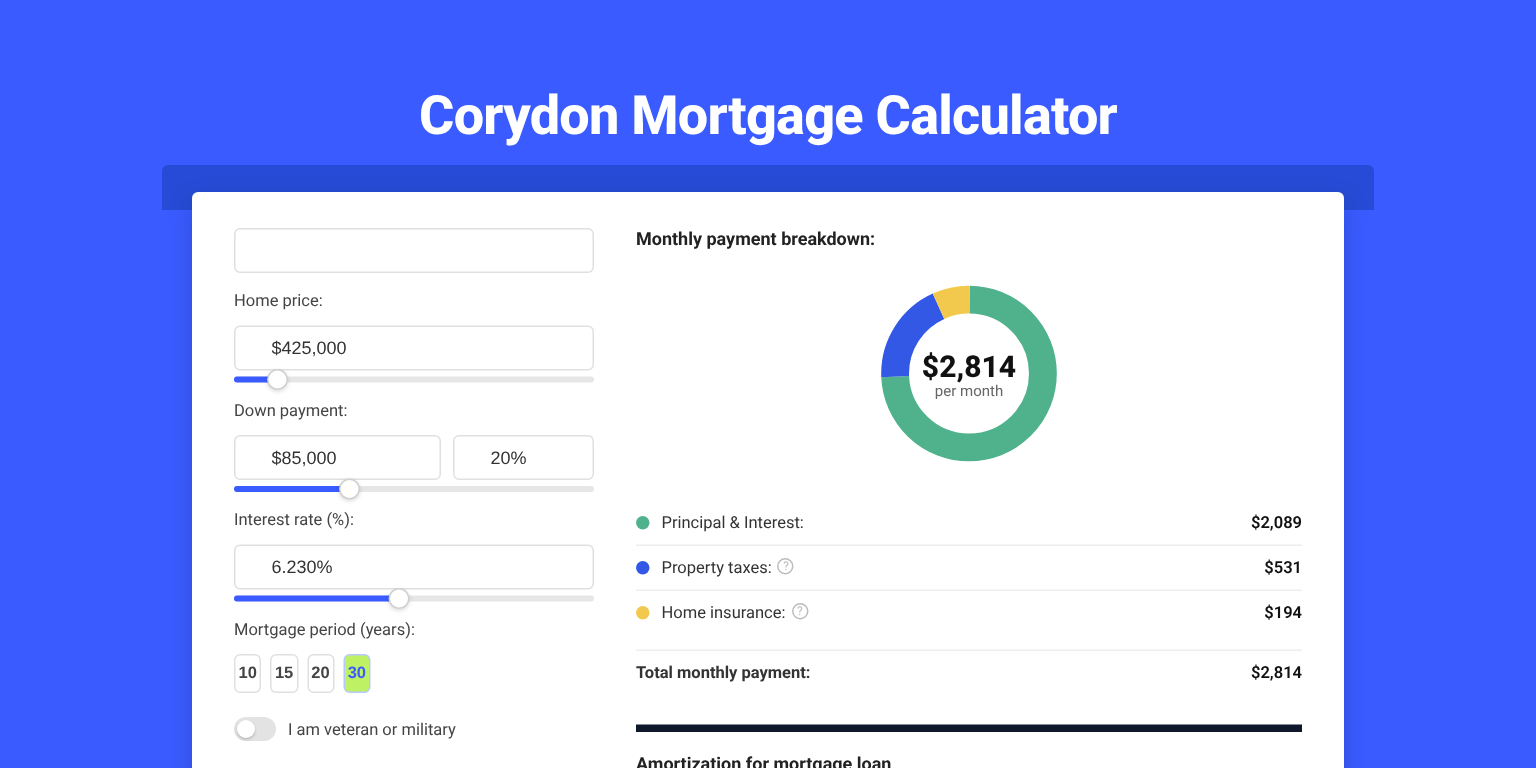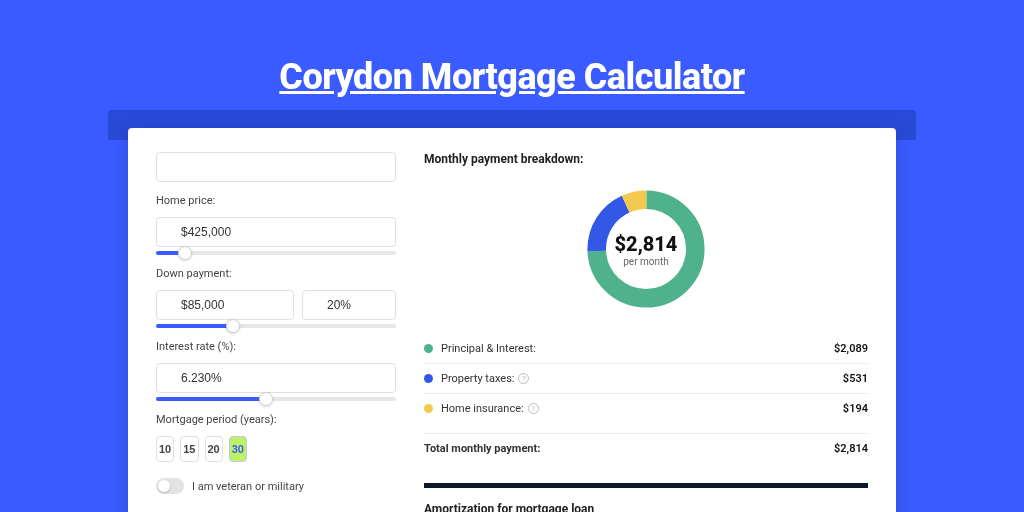--- a/index.html
+++ b/index.html
@@ -5,21 +5,21 @@
   * { box-sizing: border-box; margin: 0; padding: 0; }
   html, body { width: 1024px; height: 512px; overflow: hidden; font-family: -apple-system, BlinkMacSystemFont, "Segoe UI", Roboto, Helvetica, Arial, sans-serif; }
   .stage {
     width: 1024px; height: 512px;
     background: #3a5bff;
     display: flex; flex-direction: column; align-items: center;
     position: relative;
   }
   .title {
     color: #fff; font-weight: 800; font-size: 36px;
-    margin-top: 56px; letter-spacing: -0.5px; text-decoration: underline;
+    margin-top: 56px; letter-spacing: -0.5px;
   }
   .header-shadow {
     position: absolute;
     top: 110px; left: 108px; width: 808px; height: 30px;
     background: #274bd6;
     border-radius: 4px 4px 0 0;
   }
   .card {
     position: absolute;
     top: 128px; left: 128px; width: 768px; height: 420px;
@@ -93,21 +93,21 @@
   }
   .donut-amt { font-size: 20px; font-weight: 800; color: #111; }
   .donut-sub { font-size: 10px; color: #666; }
 
   .legend-row {
     display: flex; align-items: center; font-size: 11px; color: #333;
     padding: 8px 0; border-top: 1px solid #eee;
   }
   .legend-row:nth-of-type(1) { border-top: none; }
   .swatch { width: 9px; height: 9px; border-radius: 50%; margin-right: 8px; flex-shrink: 0; }
-  .legend-label { flex: 1; display: flex; align-items: center; gap: 4px; }
+  .legend-label { flex: 1; display: flex; align-items: flex-start; gap: 4px; }
   .legend-val { font-weight: 600; color: #111; }
   .legend-total { font-weight: 700; border-top: 1px solid #eee; padding-top: 8px; gap: 15px; }
   .help-ic {
     width: 11px; height: 11px; border: 1px solid #bbb; border-radius: 50%;
     display: inline-flex; align-items: center; justify-content: center;
     font-size: 8px; color: #bbb;
   }
 
   .amort-title { font-size: 12px; font-weight: 700; color: #222; margin-top: 10px; border-top: 5px solid #0f172a; padding-top: 14px; }
 </style>

